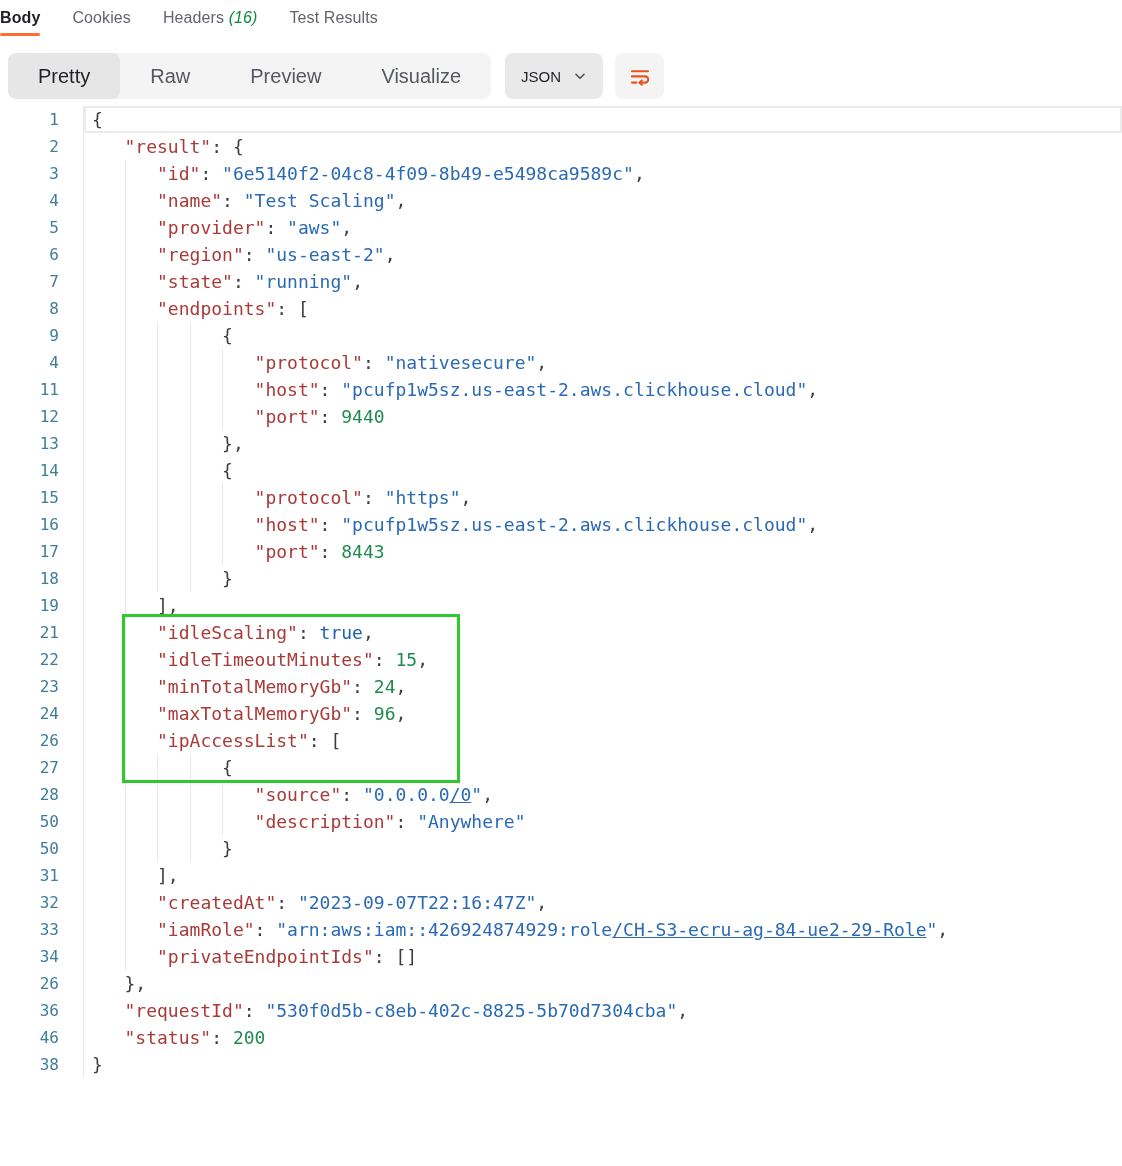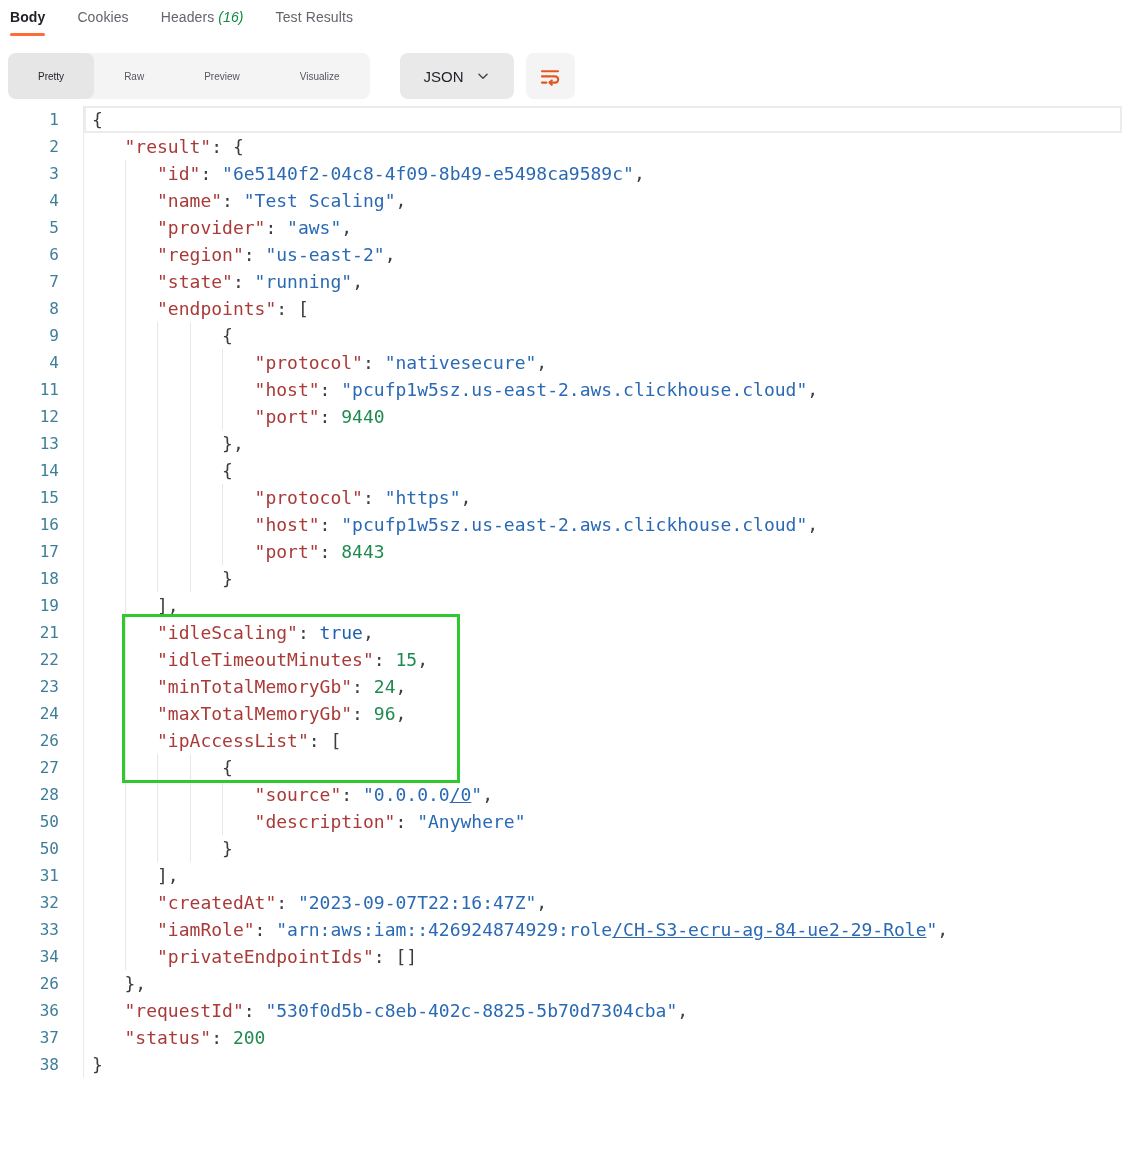--- a/index.html
+++ b/index.html
@@ -1,31 +1,31 @@
 <!DOCTYPE html>
 <html><head>
 <meta charset="utf-8">
 <style>
   html,body{margin:0;padding:0;}
   body{
     width:1122px;height:1166px;position:relative;overflow:hidden;background:#ffffff;
     font-family:"Liberation Sans", sans-serif;
   }
   
-  .tabs{position:absolute;top:0;left:10px;display:flex;gap:32px;padding-top:9px;font-size:14px;}
+  .tabs{position:absolute;top:0;left:0;display:flex;gap:32px;padding-top:9px;font-size:16px;}
   .tab{position:relative;color:#62656b;cursor:pointer;letter-spacing:.1px;}
   .tab.active{color:#1f2126;font-weight:600;}
   .tab .count{color:var(--count-green);font-style:italic;}
   .tab-underline{position:absolute;top:24px;left:0;width:100%;height:3px;background:var(--accent);border-radius:2px;}
   
   .toolbar{position:absolute;top:53px;left:8px;display:flex;align-items:stretch;height:46px;}
   .seg-group{display:flex;background:#f4f4f5;border-radius:8px;}
-  .seg{display:flex;align-items:center;padding:0 30px;font-size:10px;color:#55585e;border-radius:8px;cursor:pointer;}
+  .seg{display:flex;align-items:center;padding:0 30px;font-size:20px;color:#55585e;border-radius:8px;cursor:pointer;}
   .seg.active{background:#e6e6e7;color:#1f2126;}
-  .json-btn{margin-left:30px;display:flex;align-items:center;justify-content:center;gap:12px;width:114px;background:#e9e9ea;border-radius:8px;font-size:15px;color:#1f2126;cursor:pointer;}
+  .json-btn{margin-left:14px;display:flex;align-items:center;justify-content:center;gap:12px;width:98px;background:#e9e9ea;border-radius:8px;font-size:15px;color:#1f2126;cursor:pointer;}
   .wrap-btn{margin-left:12px;width:49px;background:#f4f4f5;border-radius:8px;display:flex;align-items:center;justify-content:center;cursor:pointer;}
   
   .editor{position:absolute;top:106px;left:0;width:1122px;}
   .line{display:flex;height:27px;line-height:27px;font-family:"DejaVu Sans Mono", monospace;font-size:18px;}
   .ln{flex:none;width:84px;box-sizing:border-box;padding-right:24px;text-align:right;
       color:#3d7e9a;font-size:16px;border-right:1px solid #e9e9ea;user-select:none;}
   .codecell{position:relative;flex:1;white-space:pre;padding-left:8px;color:#3b3d41;}
   .indent-guide{position:absolute;top:0;bottom:0;width:1px;background:#e7e7e8;}
   .tk-p{color:#3b3d41;}
   .tk-k{color:var(--key-red);}
@@ -225,21 +225,21 @@
       </div>
       <div class="line">
         <div class="ln">26</div>
         <div class="codecell">   <span class="tk-p">},</span></div>
       </div>
       <div class="line">
         <div class="ln">36</div>
         <div class="codecell">   <span class="tk-k">"requestId"</span><span class="tk-p">: </span><span class="tk-s">"530f0d5b-c8eb-402c-8825-5b70d7304cba"</span><span class="tk-p">,</span></div>
       </div>
       <div class="line">
-        <div class="ln">37</div>
+        <div class="ln">46</div>
         <div class="codecell">   <span class="tk-k">"status"</span><span class="tk-p">: </span><span class="tk-n">200</span></div>
       </div>
       <div class="line">
         <div class="ln">38</div>
         <div class="codecell"><span class="tk-p">}</span></div>
       </div>
     </div>
   <div class="highlight-box"></div>
 </div>
 

